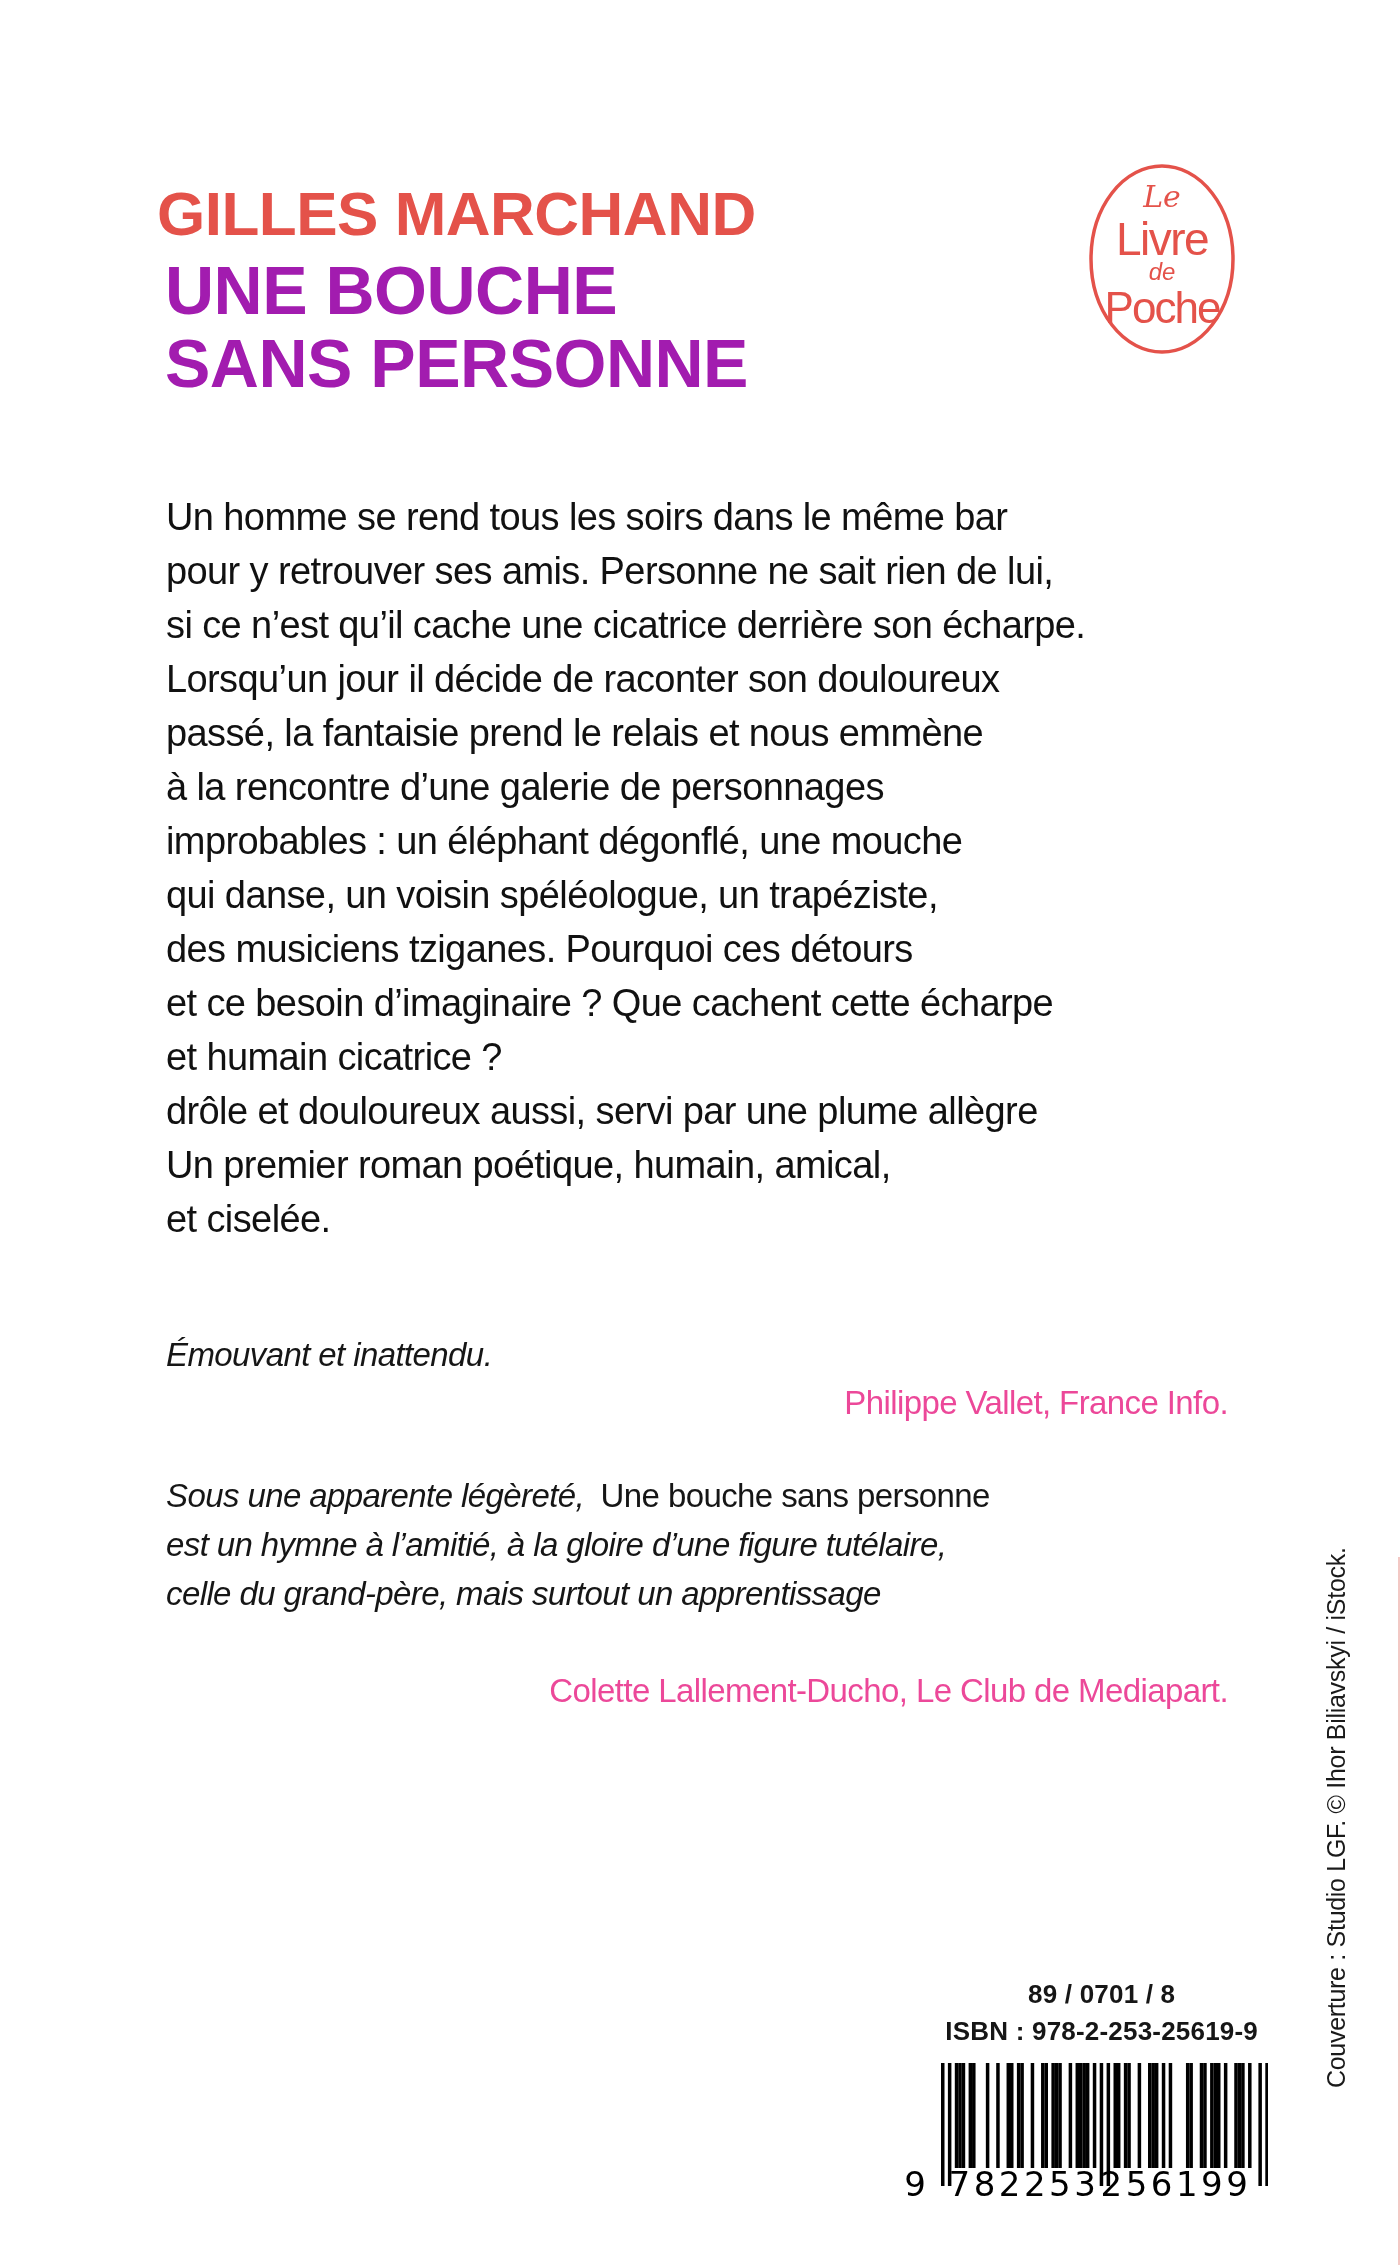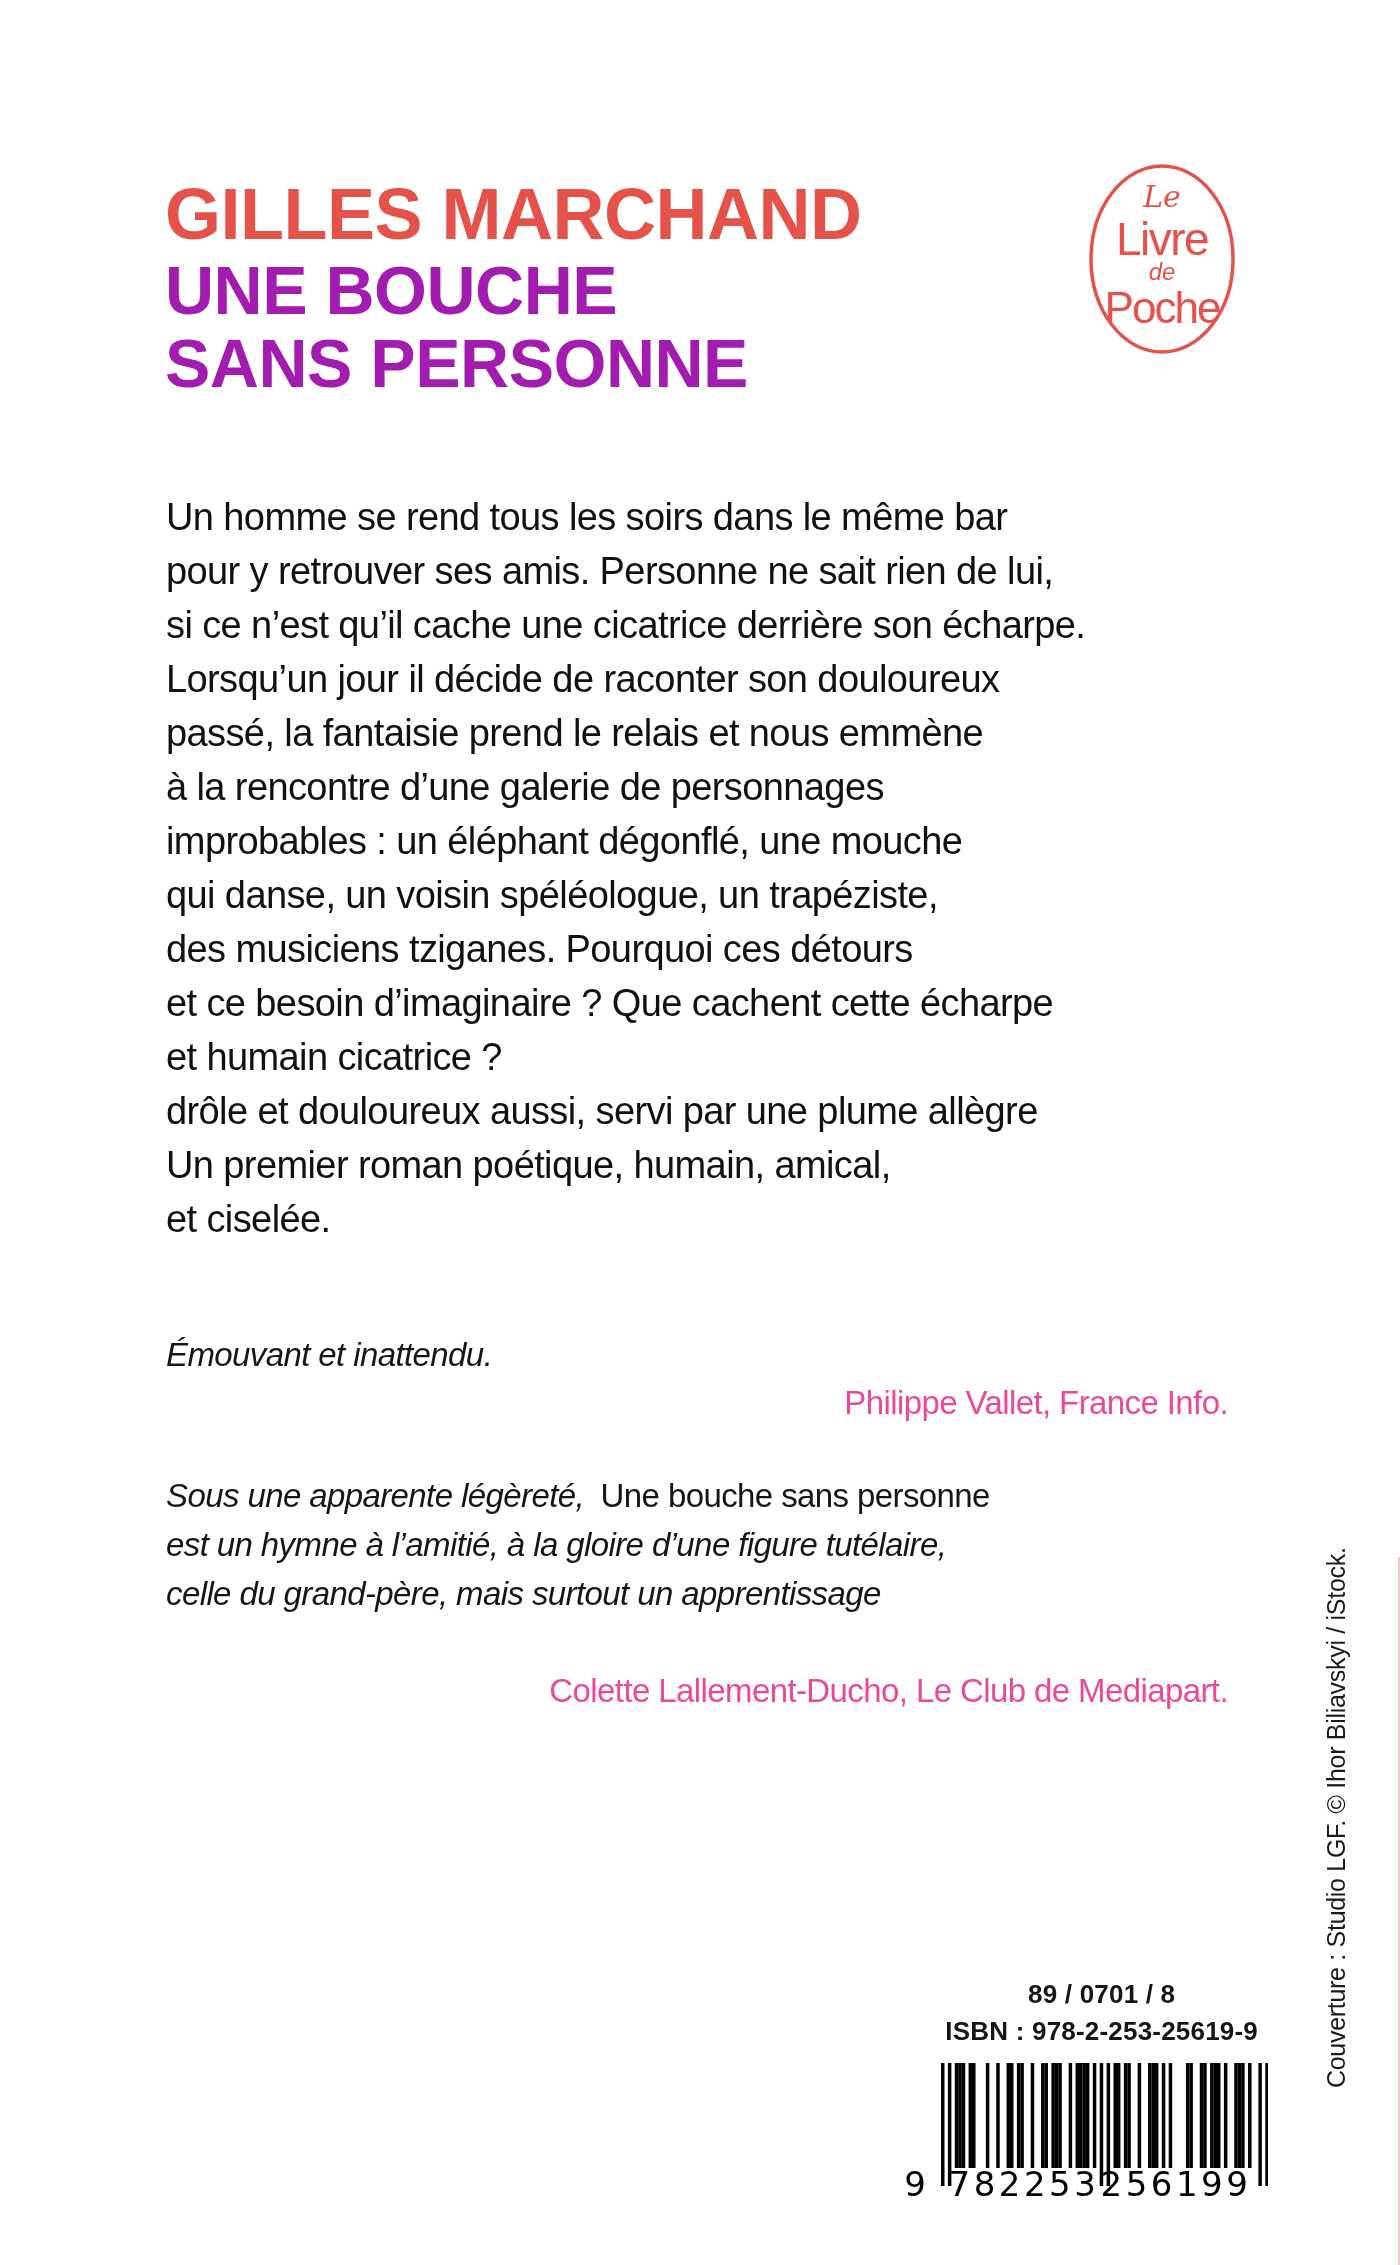--- a/index.html
+++ b/index.html
@@ -4,22 +4,22 @@
 <style>
   html, body { margin: 0; padding: 0; background: #ffffff; }
   body {
     width: 1400px; height: 2265px; position: relative; overflow: hidden;
     font-family: "Liberation Sans", "DejaVu Sans", sans-serif; color: #111111;
   }
   .abs { position: absolute; }
 
   
   .author {
-    left: 165px; top: 178px; margin: 0;
-    font-size: 72px; font-weight: bold; letter-spacing: -0.5px;
+    left: 157px; top: 178px; margin: 0;
+    font-size: 62px; font-weight: bold; letter-spacing: -0.5px;
     line-height: 72px; white-space: nowrap;
   }
   .title {
     left: 165px; top: 254px; margin: 0;
     font-size: 68px; font-weight: bold; color: #a21caf;
     line-height: 73px; letter-spacing: -0.5px;
   }
   .title span { display: block; white-space: nowrap; }
 
   

